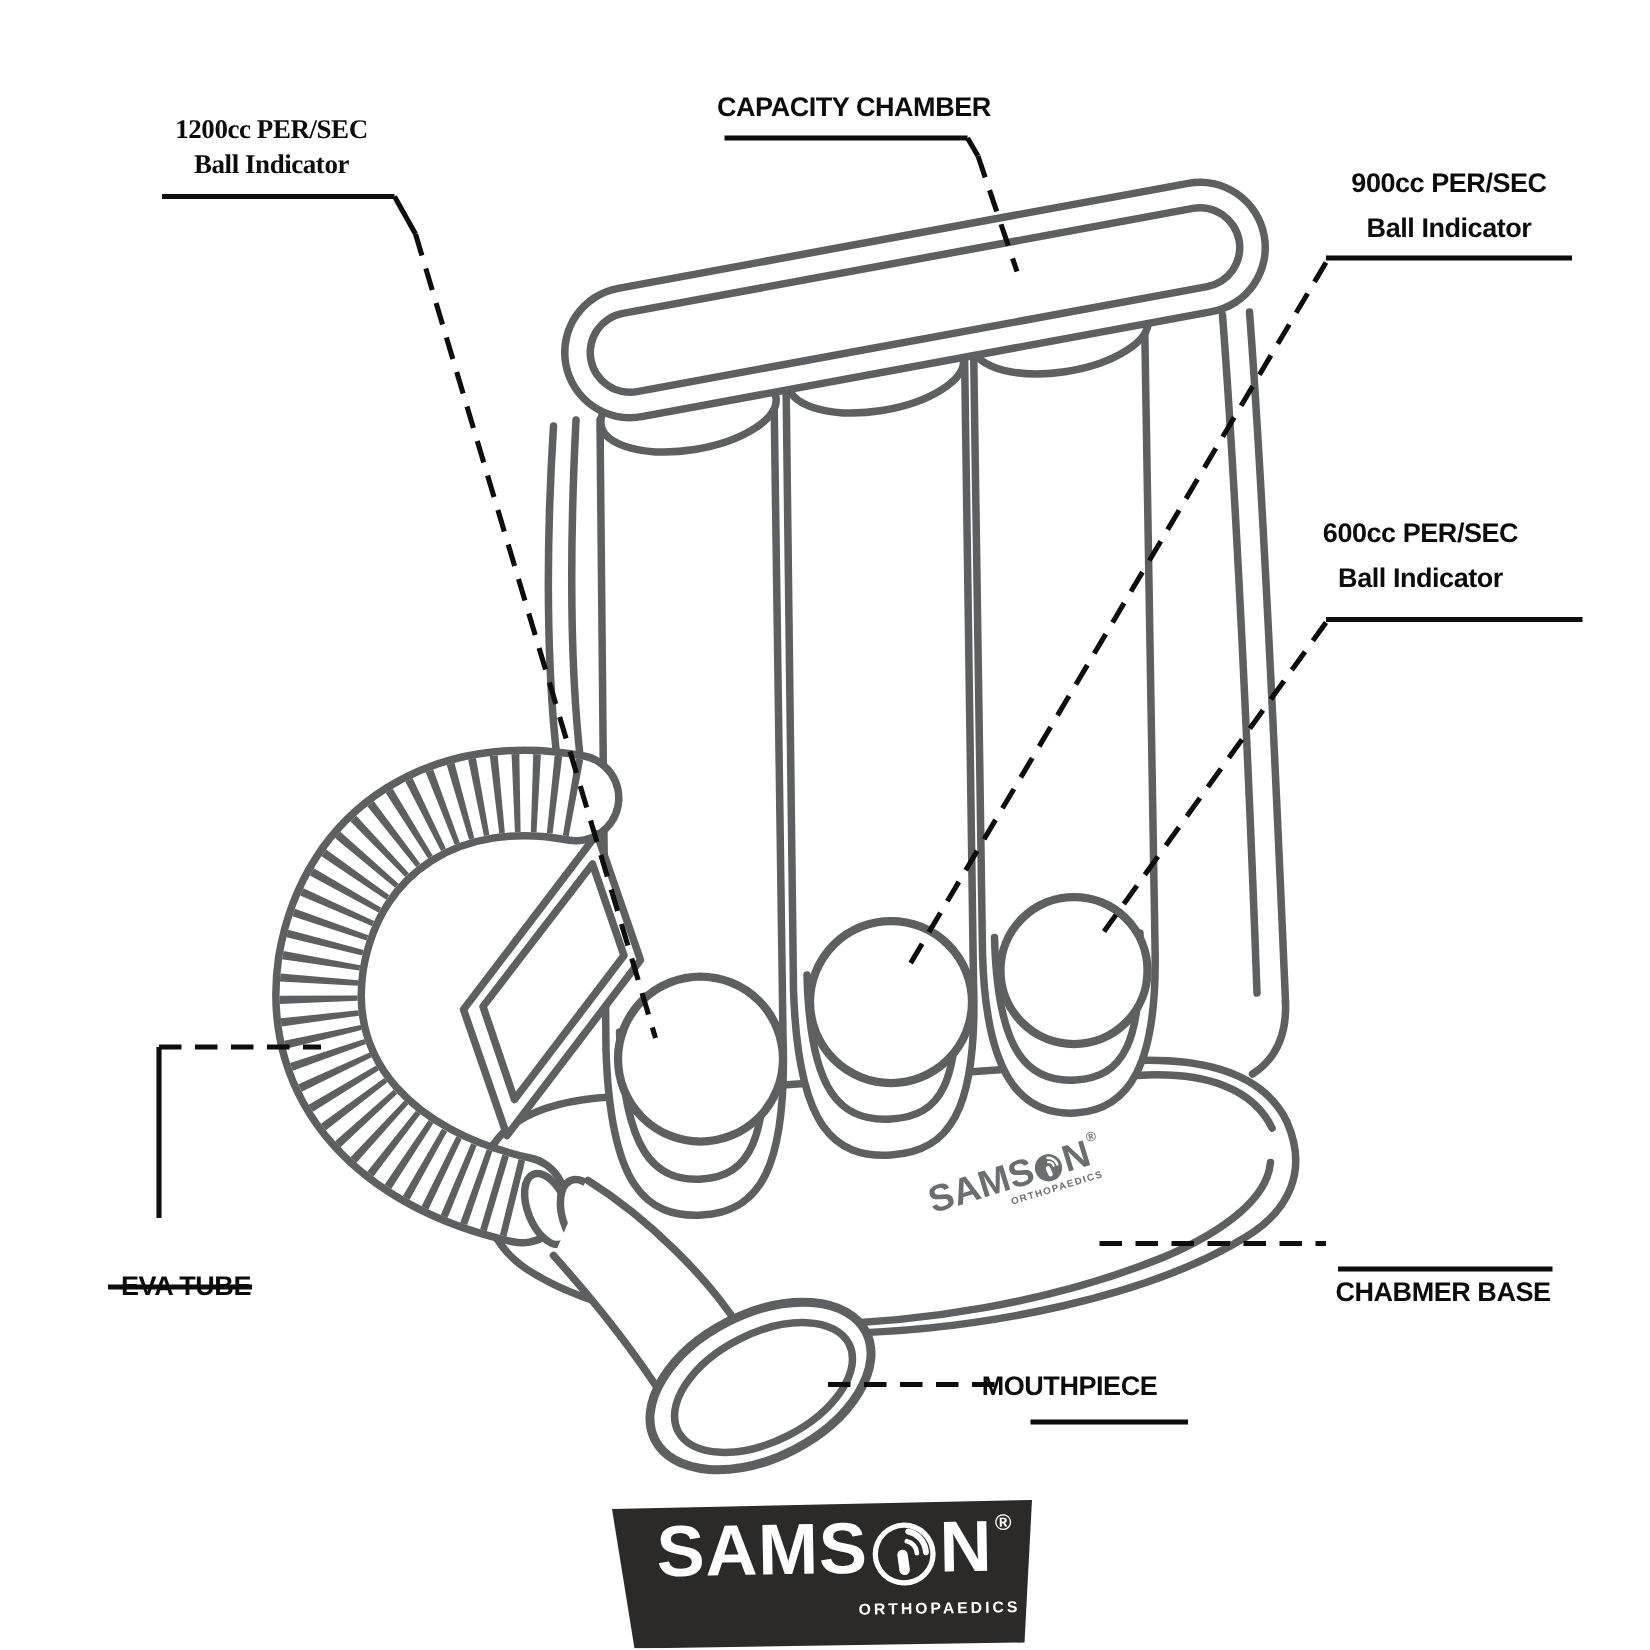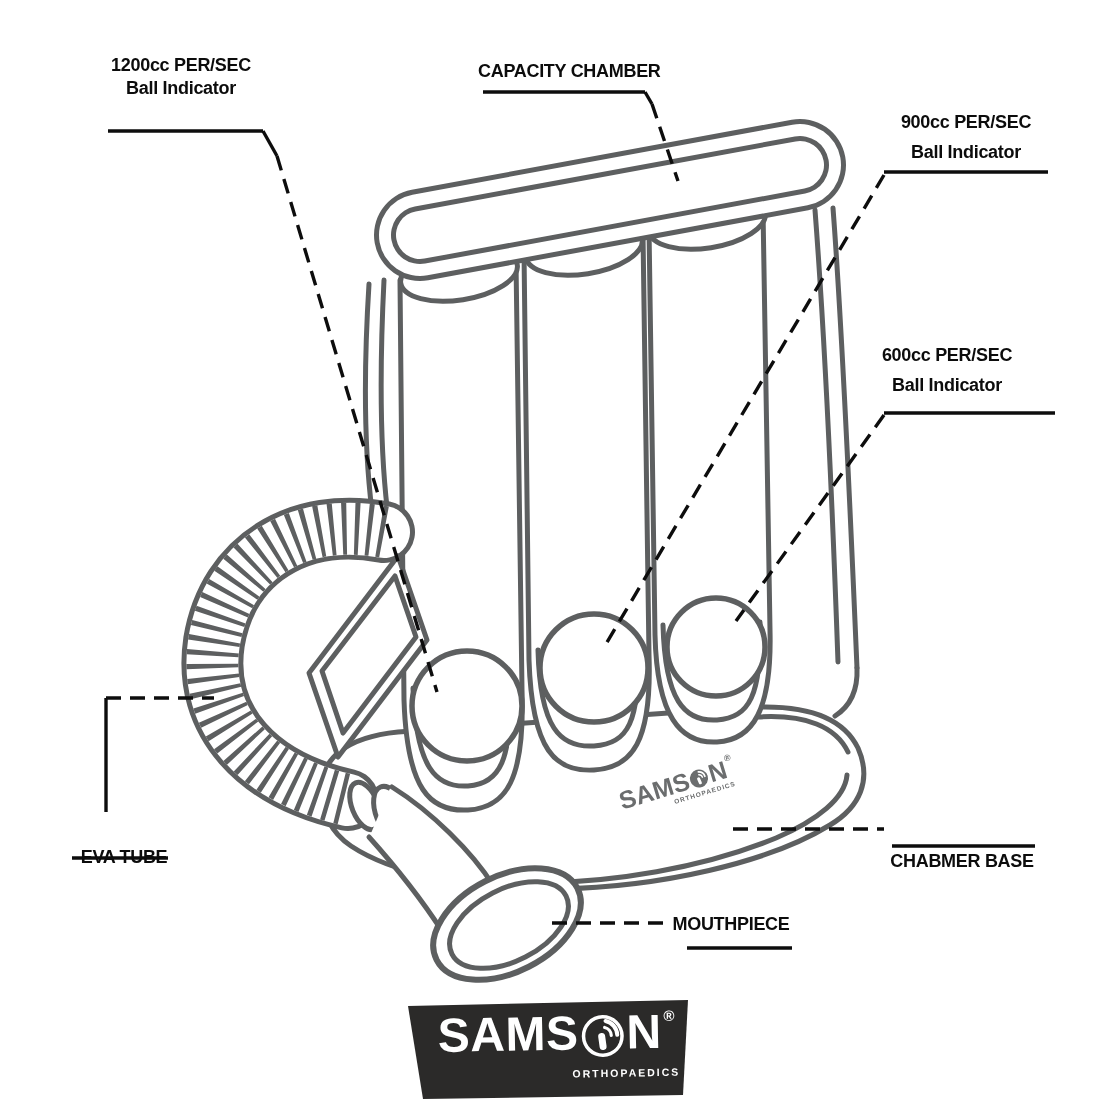--- a/index.html
+++ b/index.html
@@ -135,21 +135,21 @@
         <line x1="652" y1="104" x2="678" y2="181"></line>
         <line x1="884" y1="175" x2="603" y2="649"></line>
         <line x1="884" y1="415" x2="736" y2="621"></line>
         <line x1="106" y1="698" x2="214" y2="698"></line>
         <line x1="733" y1="829" x2="884" y2="829"></line>
         <line x1="552" y1="923" x2="668" y2="923"></line>
       </g>
     </g>
   </svg>
 
-  <div class="lbl" style="left:96px;  top:54px;  width:170px;">
+  <div class="lbl" style="left:96px;  top:75px;  width:170px;font-family:Liberation Serif, serif;">
     <div>1200cc PER/SEC</div>
     <div>Ball Indicator</div>
   </div>
 
   <div class="lbl" style="left:478px; top:60px;  width:176px;text-align:right;">
     <div>CAPACITY CHAMBER</div>
   </div>
 
   <div class="lbl" style="left:878px; top:111px; width:176px;">
     <div>900cc PER/SEC</div>
@@ -162,21 +162,21 @@
   </div>
 
   <div class="lbl" style="left:64px;  top:822px; width:120px;margin-top:24px;">
     <div>EVA TUBE</div>
   </div>
 
   <div class="lbl" style="left:883px; top:816px; width:158px;margin-top:34px;">
     <div>CHABMER BASE</div>
   </div>
 
-  <div class="lbl" style="left:671px; top:913px; width:120px;">
+  <div class="lbl" style="left:653px; top:913px; width:120px;">
     <div>MOUTHPIECE</div>
   </div>
 
   <div class="device-logo">
     <div class="device-brand-row">
       <span>SAMS</span>
       <svg class="emblem" width="19" height="19" viewBox="0 0 44 44">
         <circle cx="22" cy="22" r="21" fill="#6b6d6e"></circle>
         <path d="M 25,7 A 15,15 0 0 1 36.5,21" stroke="#ffffff" stroke-width="4" fill="none" stroke-linecap="round"></path>
         <path d="M 24,13.5 A 8.5,8.5 0 0 1 30.5,21.5" stroke="#ffffff" stroke-width="3.2" fill="none" stroke-linecap="round"></path>

